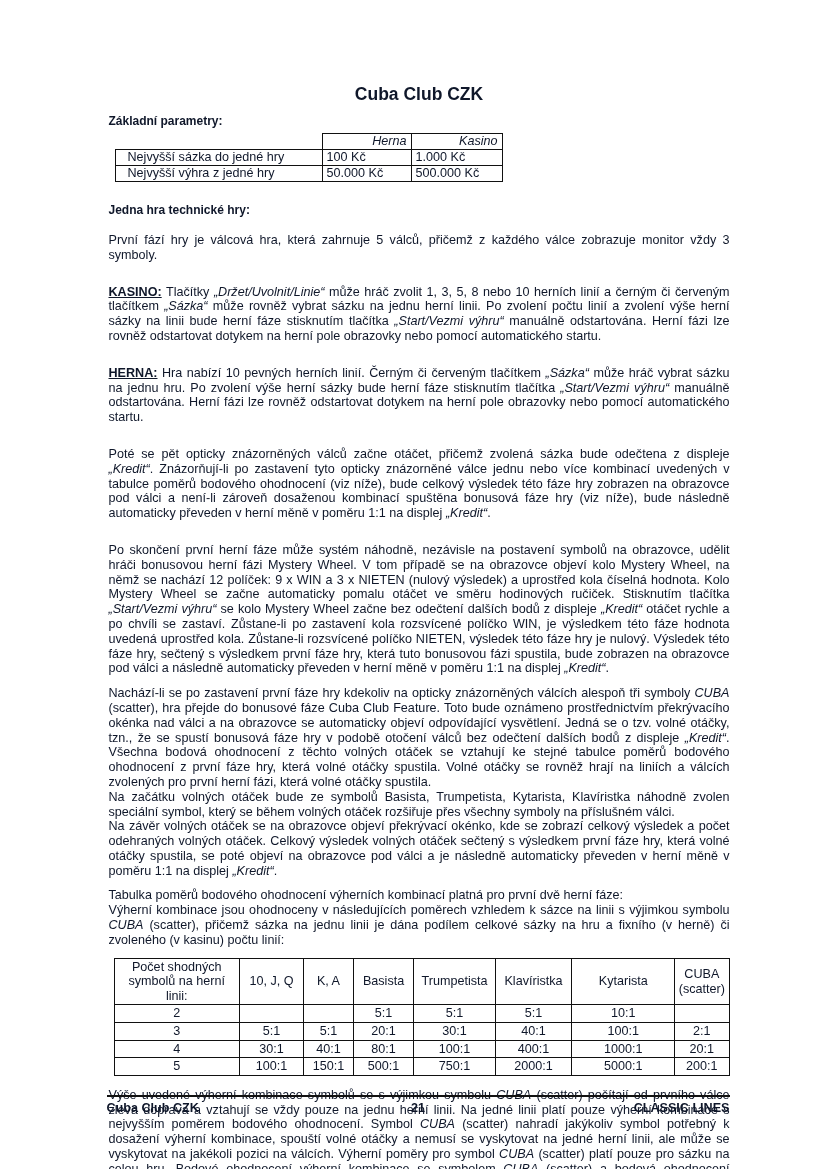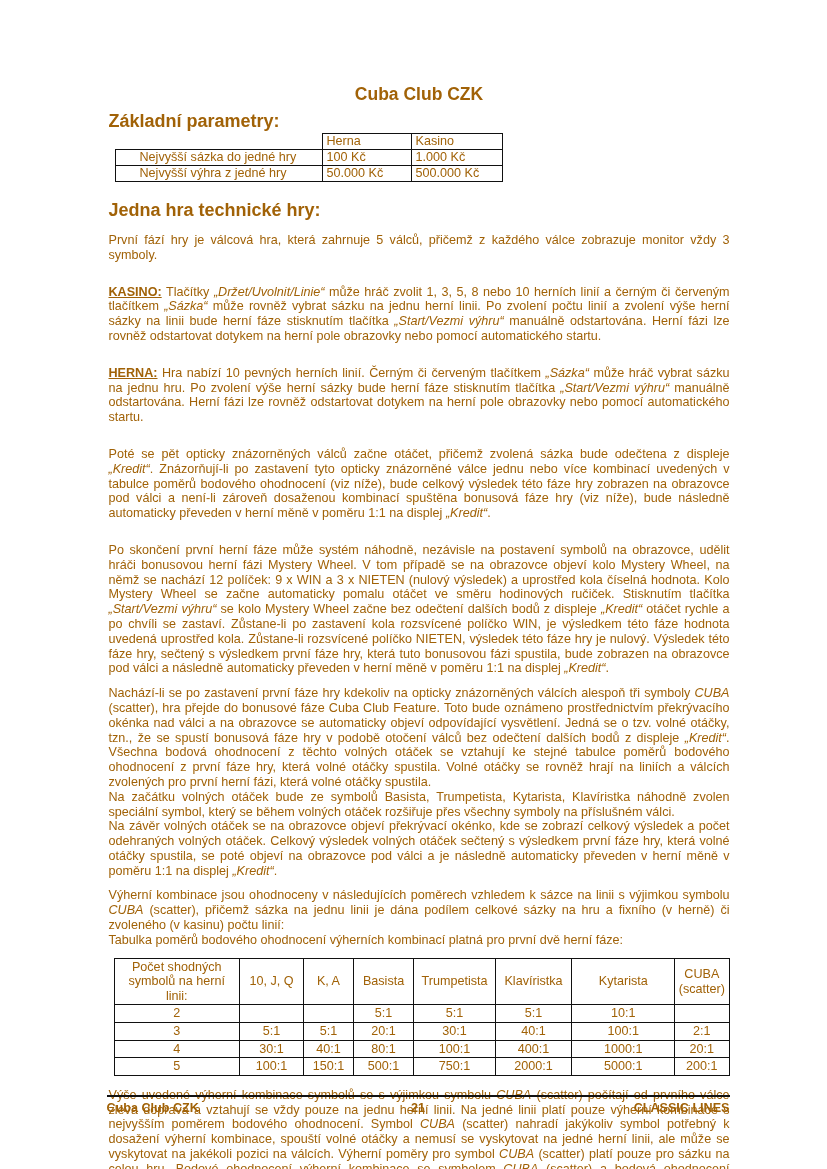--- a/index.html
+++ b/index.html
@@ -2,35 +2,35 @@
 <html lang="cs"><head>
 <meta charset="utf-8">
 <style>
   * { margin:0; padding:0; box-sizing:border-box; }
   html,body { background:#ffffff; }
   .page {
     position:relative;
     width:770px; height:1169px;
     margin:0 auto;
     background:#ffffff;
-    color:#a16207;
+    color:#0f172a;
     font-family:"Liberation Sans", sans-serif;
     font-size:12.6px;
     line-height:14.8px;
     padding:84px 69px 0 80px;
     overflow:hidden;
   }
   .doc-title {
     text-align:center;
     font-size:17.5px;
     font-weight:bold;
     line-height:20px;
   }
   .section-heading {
-    font-size:18px;
+    font-size:12px;
     font-weight:bold;
     margin-top:9px;
     line-height:16px;
   }
   .section-heading.gap { margin-top:20px; }
   p.para { text-align:justify; margin-top:22px; }
   p.para.first { margin-top:15px; }
   .block { margin-top:10px; }
   .block p.para { margin-top:0; }
   .seg-i { font-style:italic; }
@@ -38,22 +38,22 @@
 
   table { border-collapse:collapse; }
   td, th { border:1px solid #111; font-weight:normal; }
 
   .params-table { margin:4px 0 0 6px; table-layout:fixed; }
   .params-table td { height:16px; padding:0 4px; }
   .params-table .col-label { width:207px; }
   .params-table .col-herna { width:89px; }
   .params-table .col-kasino { width:91px;margin-left:36px; }
   .params-table td.no-border { border:none; }
-  .params-table td.hdr { text-align:left; }
-  .params-table td.lbl { padding-left:24px; }
+  .params-table td.hdr { text-align:right;font-style:italic; }
+  .params-table td.lbl { padding-left:12px; }
   .params-table td.val { text-align:left; padding-right:8px; }
   .params-table td.merged { text-align:center; }
 
   .paytable { margin:10px 0 0 5px; table-layout:fixed; }
   .paytable td, .paytable th { text-align:center; padding:1px 2px; height:17px; line-height:14.6px; }
   .paytable th { vertical-align:middle; }
 
   .footer {
     position:absolute;
     left:78px; right:69px; top:1095px;
@@ -108,22 +108,22 @@
 
   <p class="para"><span>Po skončení první herní fáze může systém náhodně, nezávisle na postavení symbolů na obrazovce, udělit hráči bonusovou herní fázi Mystery Wheel. V tom případě se na obrazovce objeví kolo Mystery Wheel, na němž se nachází 12 políček: 9 x WIN a 3 x NIETEN (nulový výsledek) a uprostřed kola číselná hodnota. Kolo Mystery Wheel se začne automaticky pomalu otáčet ve směru hodinových ručiček. Stisknutím tlačítka </span><span class="seg-i">„Start/Vezmi výhru“</span><span> se kolo Mystery Wheel začne bez odečtení dalších bodů z displeje </span><span class="seg-i">„Kredit“</span><span> otáčet rychle a po chvíli se zastaví. Zůstane-li po zastavení kola rozsvícené políčko WIN, je výsledkem této fáze hodnota uvedená uprostřed kola. Zůstane-li rozsvícené políčko NIETEN, výsledek této fáze hry je nulový. Výsledek této fáze hry, sečtený s výsledkem první fáze hry, která tuto bonusovou fázi spustila, bude zobrazen na obrazovce pod válci a následně automaticky převeden v herní měně v poměru 1:1 na displej </span><span class="seg-i">„Kredit“</span><span>.</span></p>
 
   <div class="block">
     <p class="para"><span>Nachází-li se po zastavení první fáze hry kdekoliv na opticky znázorněných válcích alespoň tři symboly </span><span class="seg-i">CUBA</span><span> (scatter), hra přejde do bonusové fáze Cuba Club Feature. Toto bude oznámeno prostřednictvím překrývacího okénka nad válci a na obrazovce se automaticky objeví odpovídající vysvětlení. Jedná se o tzv. volné otáčky, tzn., že se spustí bonusová fáze hry v podobě otočení válců bez odečtení dalších bodů z displeje </span><span class="seg-i">„Kredit“</span><span>. Všechna bodová ohodnocení z těchto volných otáček se vztahují ke stejné tabulce poměrů bodového ohodnocení z první fáze hry, která volné otáčky spustila. Volné otáčky se rovněž hrají na liniích a válcích zvolených pro první herní fázi, která volné otáčky spustila.</span></p>
     <p class="para"><span>Na začátku volných otáček bude ze symbolů Basista, Trumpetista, Kytarista, Klavíristka náhodně zvolen speciální symbol, který se během volných otáček rozšiřuje přes všechny symboly na příslušném válci.</span></p>
     <p class="para"><span>Na závěr volných otáček se na obrazovce objeví překrývací okénko, kde se zobrazí celkový výsledek a počet odehraných volných otáček. Celkový výsledek volných otáček sečtený s výsledkem první fáze hry, která volné otáčky spustila, se poté objeví na obrazovce pod válci a je následně automaticky převeden v herní měně v poměru 1:1 na displej </span><span class="seg-i">„Kredit“</span><span>.</span></p>
   </div>
 
   <div class="block">
+    <p class="para"><span>Tabulka poměrů bodového ohodnocení výherních kombinací platná pro první dvě herní fáze:</span></p>
     <p class="para"><span>Výherní kombinace jsou ohodnoceny v následujících poměrech vzhledem k sázce na linii s výjimkou symbolu </span><span class="seg-i">CUBA</span><span> (scatter), přičemž sázka na jednu linii je dána podílem celkové sázky na hru a fixního (v herně) či zvoleného (v kasinu) počtu linií:</span></p>
-    <p class="para"><span>Tabulka poměrů bodového ohodnocení výherních kombinací platná pro první dvě herní fáze:</span></p>
   </div>
 
   <table class="paytable">
     <colgroup>
       <col style="width:142px">
         <col style="width:71px">
         <col style="width:53px">
         <col style="width:64px">
       <col style="width:84px">
         <col style="width:80px">

